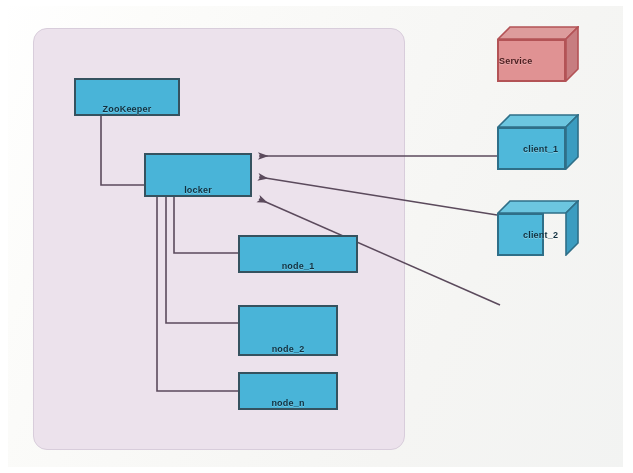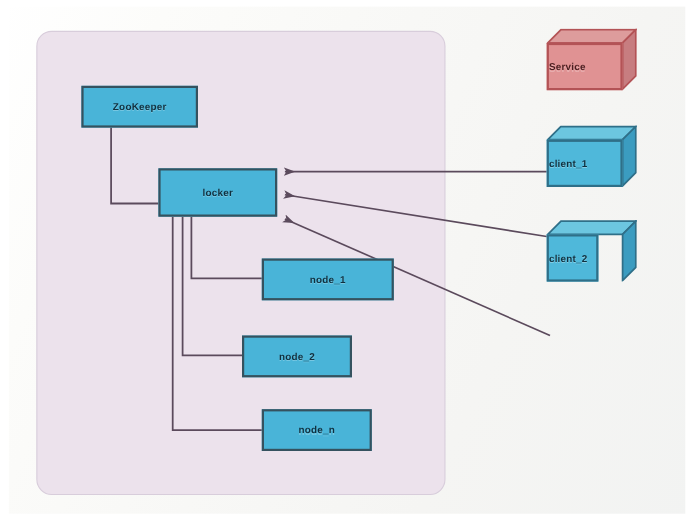--- a/index.html
+++ b/index.html
@@ -50,32 +50,32 @@
     pointer-events: none;
   }
 
   
   .flat-box {
     position: absolute;
     background: #49b4d8;
     border: 2px solid #35525f;
     box-sizing: border-box;
     display: flex;
-    align-items: center;
+    align-items: flex-end;
     justify-content: center;
     color: #10303f;
     font-size: 9px;
     font-weight: bold;
     letter-spacing: 0.2px;
     text-shadow: 0 1px 0 rgba(255,255,255,0.25);
   }
   #box-zookeeper { left: 74px;  top: 78px;  width: 106px; height: 38px; }
   #box-locker    { left: 144px; top: 153px; width: 108px; height: 44px; }
   #box-node1     { left: 238px; top: 235px; width: 120px; height: 38px; }
-  #box-node2     { left: 220px; top: 305px; width: 100px; height: 38px; }
+  #box-node2     { left: 238px; top: 305px; width: 100px; height: 51px; }
   #box-noden     { left: 238px; top: 372px; width: 100px; height: 38px; }
 
   
   .cuboid {
     position: absolute;
   }
   .cuboid .face-top {
     position: absolute;
     left: 0;
     top: 0;
@@ -92,20 +92,21 @@
     font-size: 9px;
     font-weight: bold;
     letter-spacing: 0.2px;
   }
   
   .cuboid.blue .face-front {
     background: #4fb8da;
     border: 2px solid #2f6f88;
     color: #10303f;
     text-shadow: 0 1px 0 rgba(255,255,255,0.3);
+    padding-left: 24px;
   }
   
   .cuboid.red .face-front {
     background: #e09293;
     border: 2px solid #b35356;
     color: #4a1d1f;
     text-shadow: 0 1px 0 rgba(255,255,255,0.25);
   }
 
   #box-service { left: 497px; top: 26px;  width: 82px;  height: 56px; }

